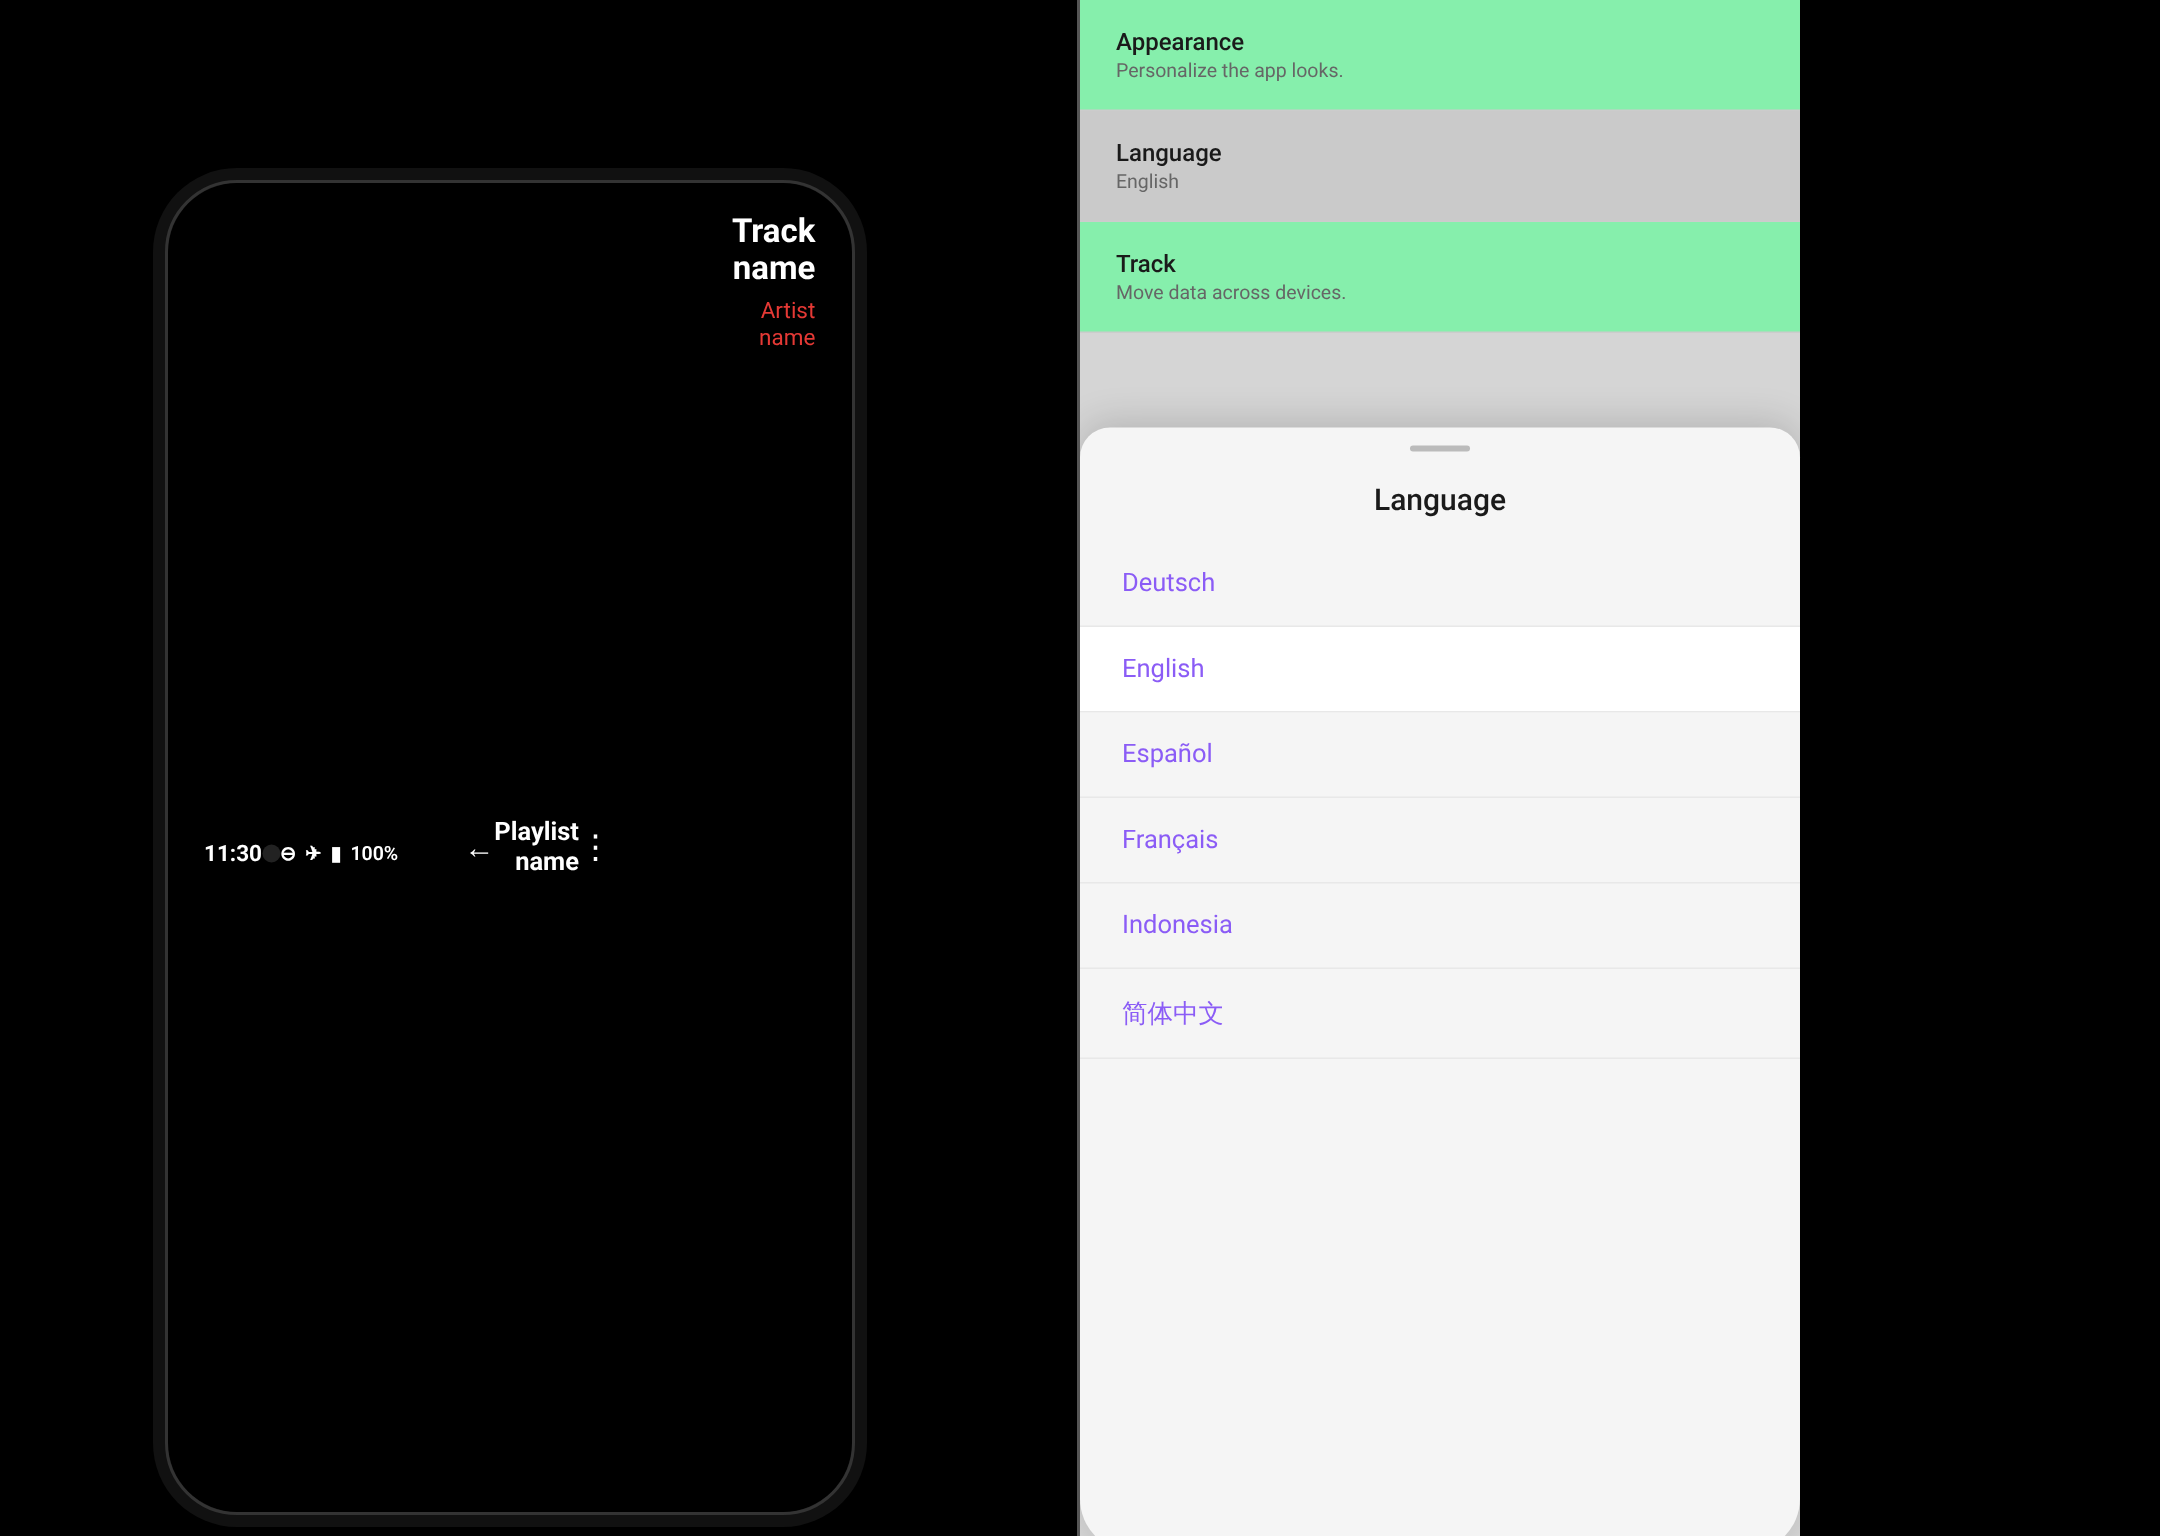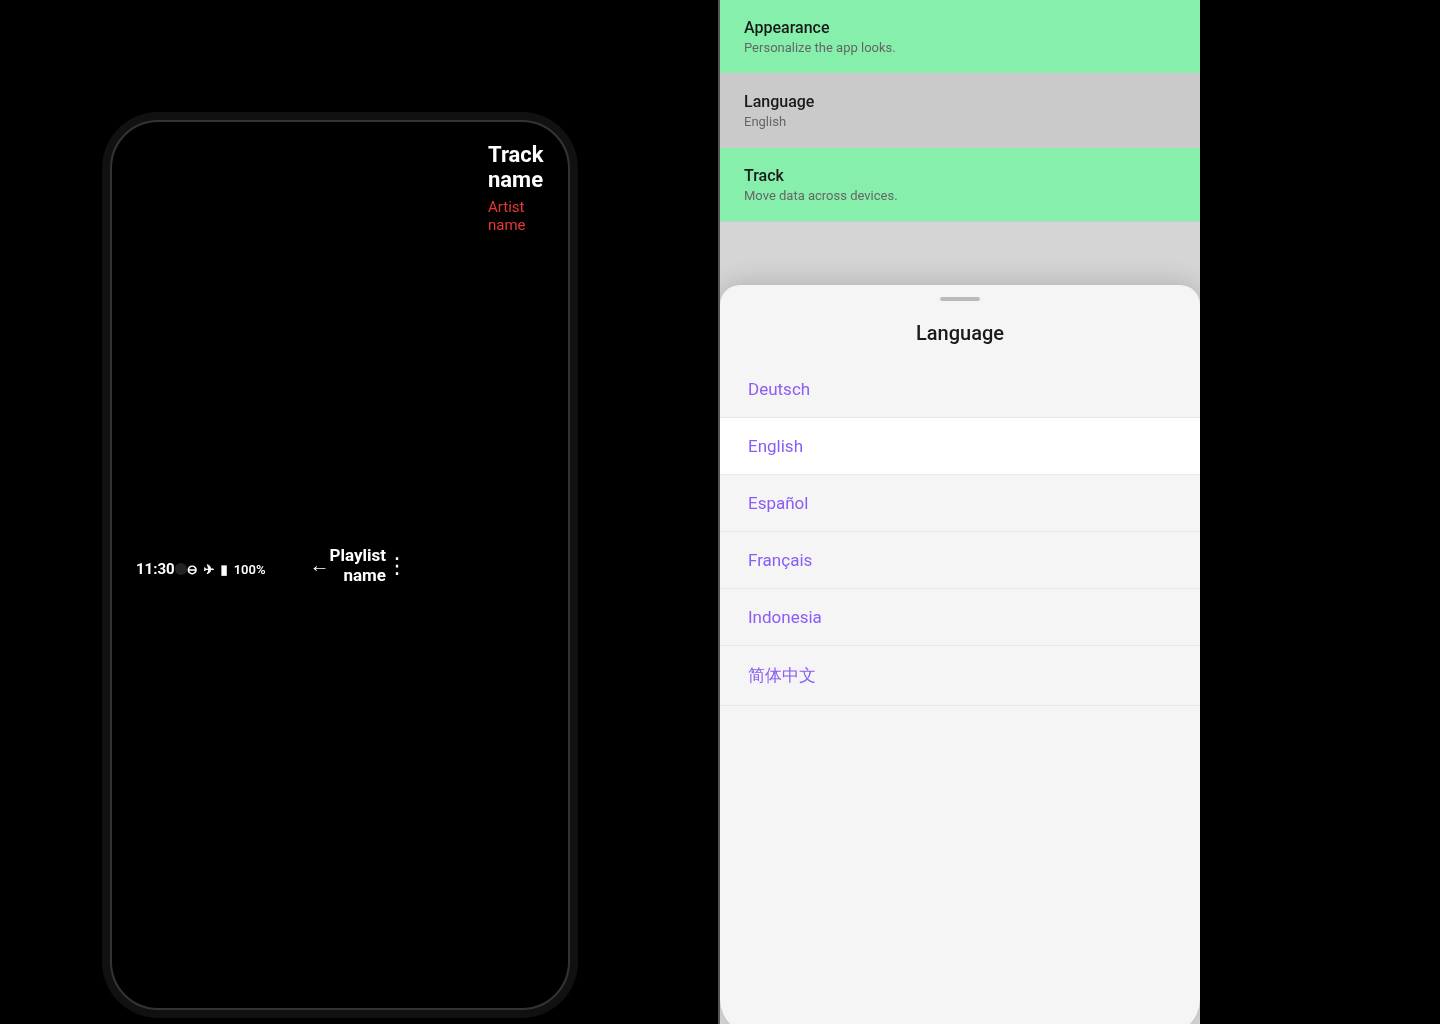--- a/index.html
+++ b/index.html
@@ -83,21 +83,21 @@
     .album-art-container {
       margin: 16px 20px;
       border-radius: 12px;
       overflow: hidden;
       height: 380px;
       background: #1a2a1a;
     }
 
     
     .track-info {
-      text-align: left;
+      text-align: right;
       padding: 20px 20px 8px;
     }
 
     .track-name {
       color: #fff;
       font-size: 22px;
       font-weight: 700;
       margin-bottom: 6px;
     }
 

